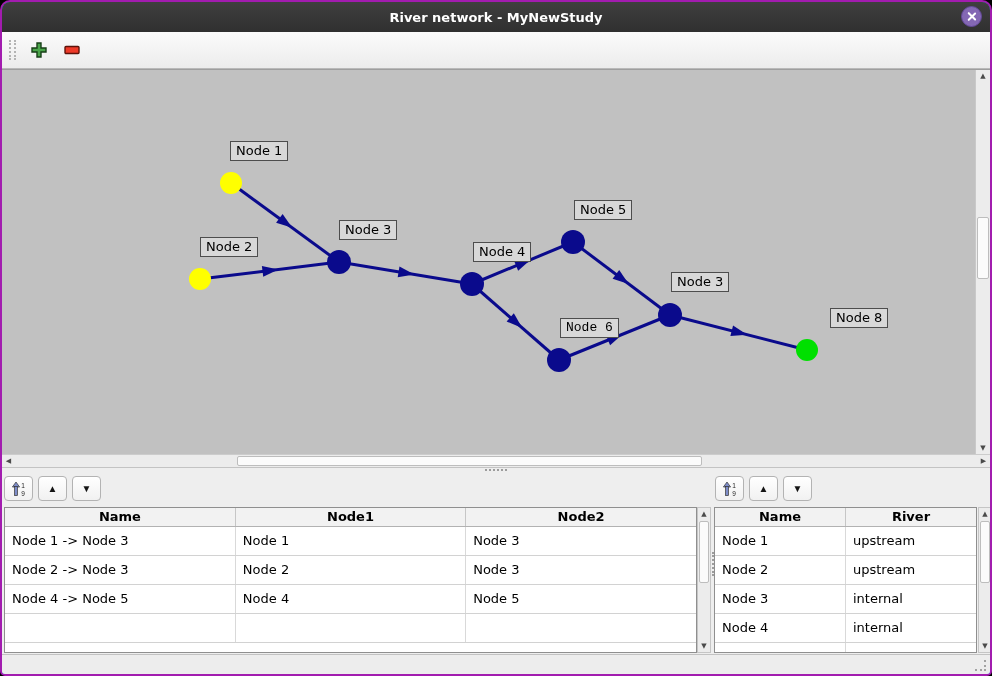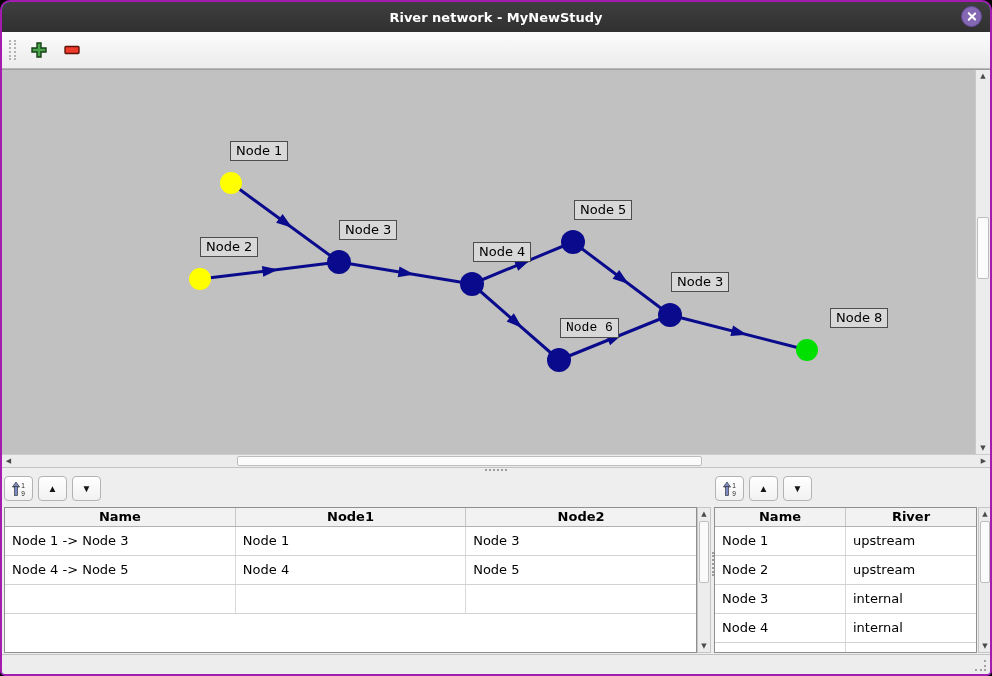--- a/index.html
+++ b/index.html
@@ -212,20 +212,25 @@
               <th>Node2</th>
             </tr>
           </thead>
           <tbody>
             <tr>
               <td>Node 1 -&gt; Node 3</td>
               <td>Node 1</td>
               <td>Node 3</td>
             </tr>
             <tr>
+              <td>Node 2 -&gt; Node 3</td>
+              <td>Node 2</td>
+              <td>Node 3</td>
+            </tr>
+            <tr>
               <td>Node 4 -&gt; Node 5</td>
               <td>Node 4</td>
               <td>Node 5</td>
             </tr>
             <tr>
               <td></td>
               <td></td>
               <td></td>
             </tr>
           </tbody>

